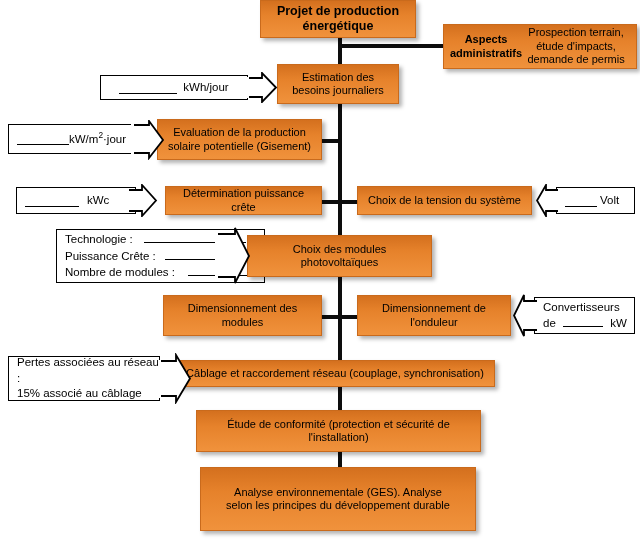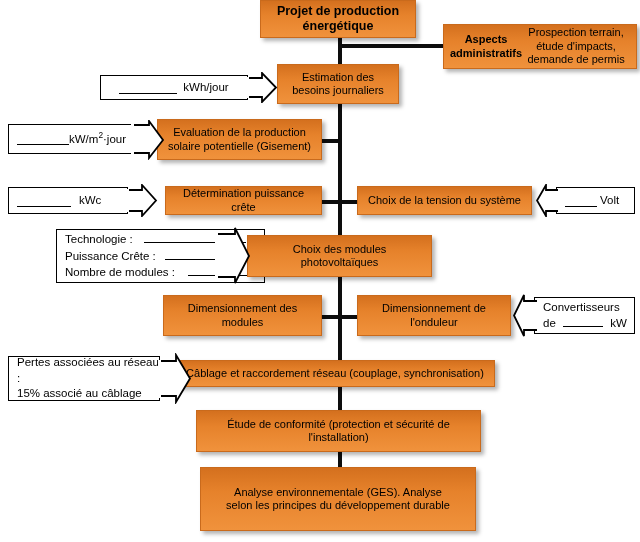--- a/index.html
+++ b/index.html
@@ -117,21 +117,21 @@
     <span class="blank" style="width:52px;height:11px;"></span>
     <span><span>kW/m</span><sup>2</sup><span>·jour</span></span>
   </div>
   <svg class="notch" style="left:131px;top:120px;" width="34" height="40" viewBox="0 0 34 40">
     <path d="M0,5 L18,5 L18,1 L32,20 L18,38 L18,33 L0,33 Z" fill="#ffffff" stroke="#000000" stroke-width="1.8" stroke-linejoin="miter"></path>
     <rect x="0" y="4" width="3" height="30" fill="#ffffff"></rect>
   </svg>
 
   <div class="obox" style="left:157px;top:119px;width:165px;height:41px;">Evaluation de la production solaire potentielle (Gisement)</div>
 
-  <div class="cbox left" style="left:8px;top:187px;width:120px;height:27px;">
+  <div class="cbox left" style="left:16px;top:187px;width:120px;height:27px;">
     <span class="blank" style="width:54px;height:11px;margin-right:8px;"></span>
     <span>kWc</span>
   </div>
   <svg class="notch" style="left:126px;top:184px;" width="32" height="33" viewBox="0 0 32 33">
     <path d="M0,6 L16,6 L16,1 L30,16.5 L16,32 L16,27 L0,27 Z" fill="#ffffff" stroke="#000000" stroke-width="1.8" stroke-linejoin="miter"></path>
     <rect x="0" y="5" width="3" height="23" fill="#ffffff"></rect>
   </svg>
 
   <div class="obox" style="left:165px;top:186px;width:157px;height:29px;">Détermination puissance crête</div>
 

